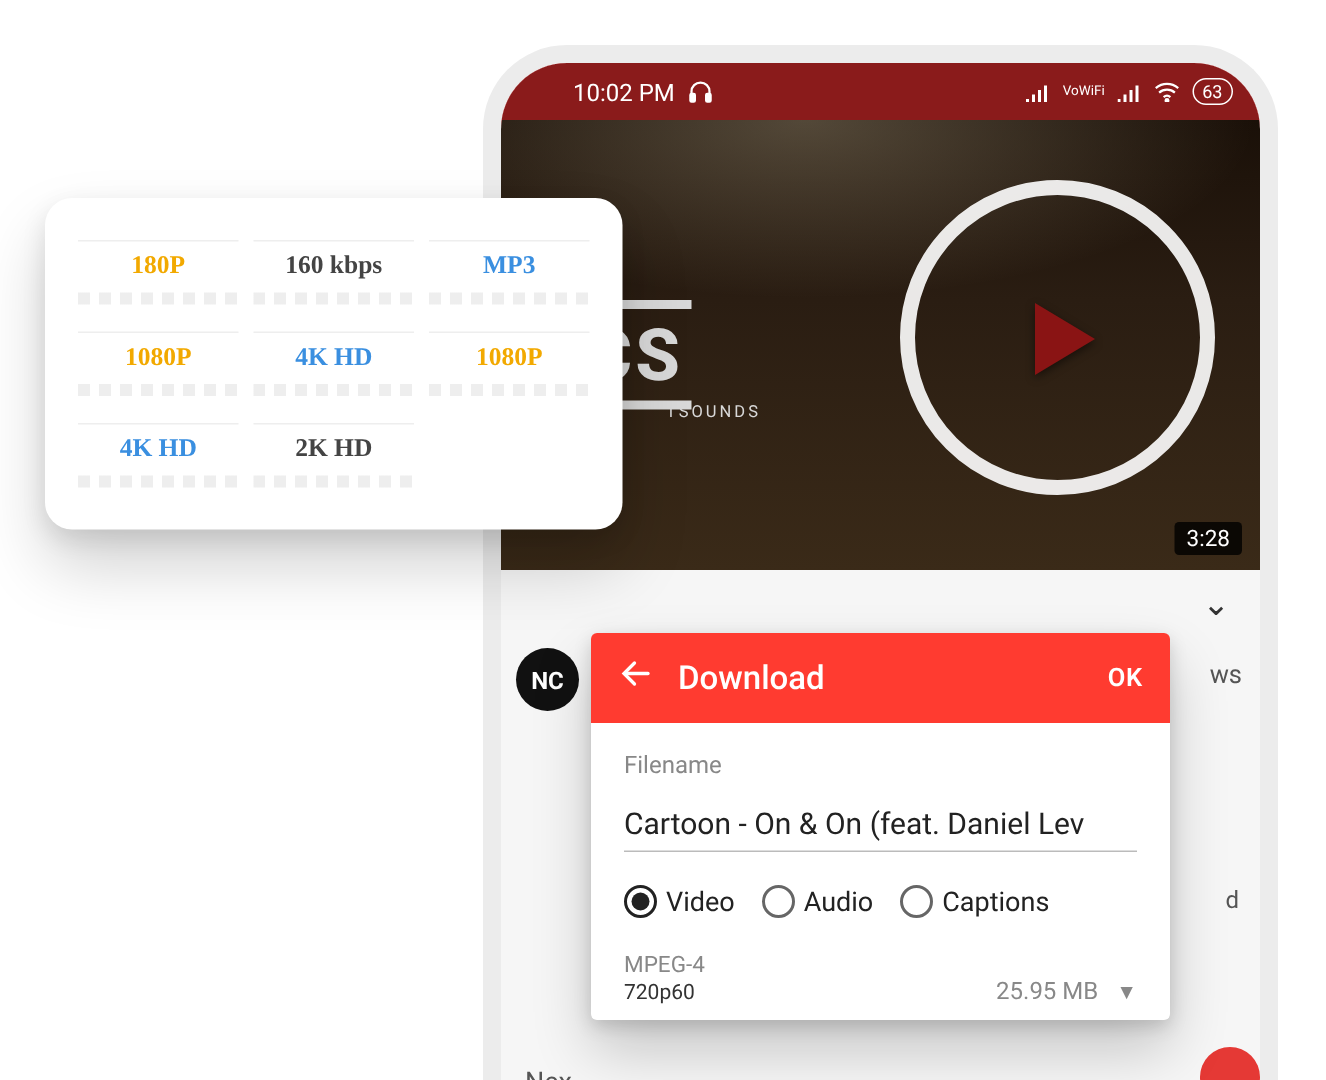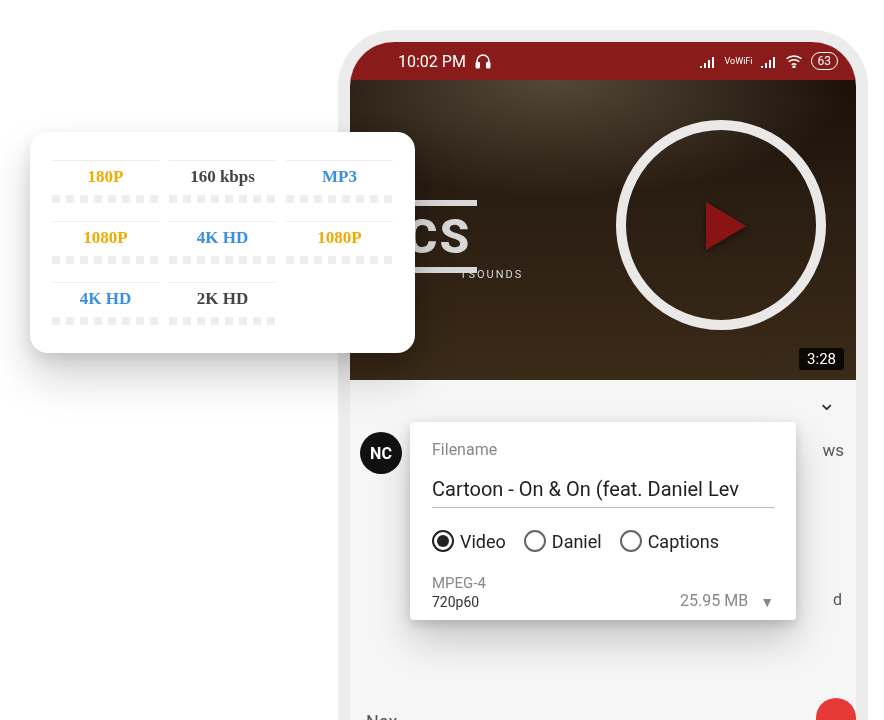--- a/index.html
+++ b/index.html
@@ -8,21 +8,21 @@
     background: #fff;
     width: 884px;
     height: 720px;
     position: relative;
     overflow: hidden;
   }
 
   
   .phone {
     position: absolute;
-    left: 338px;
+    left: 322px;
     top: 30px;
     width: 530px;
     height: 690px;
     border: 12px solid #ececec;
     border-bottom: none;
     border-radius: 56px 56px 0 0;
     background: #b91c1c;
     overflow: hidden;
   }
   .phone-inner {
@@ -335,34 +335,44 @@
     <div class="under-video">
       <div class="chev-down">⌄</div>
       <div class="avatar">NC</div>
       <div class="views-hint">ws</div>
       <div class="d-hint">d</div>
       <div class="next-label">Nex</div>
       <div class="red-circle"></div>
     </div>
 
     <div class="dialog">
+      <div class="dialog-header">
+        <span class="back">
+          <svg width="24" height="24" viewBox="0 0 24 24" fill="none" stroke="#fff" stroke-width="2.2" stroke-linecap="round">
+              <path d="M20 12H5"></path>
+              <path d="M11 5l-7 7 7 7"></path>
+            </svg>
+        </span>
+        <span class="title">Download</span>
+        <span class="ok">OK</span>
+      </div>
       <div class="dialog-body">
         <div class="field-label">Filename</div>
         <div class="filename-input">Cartoon - On &amp; On (feat. Daniel Lev</div>
 
         <div class="radio-row">
           <label class="radio">
             <span class="radio-circle">
                 <span class="radio-dot"></span>
               </span>
             <span>Video</span>
           </label>
           <label class="radio">
             <span class="radio-circle unchecked"></span>
-            <span>Daniel</span>
+            <span>Audio</span>
           </label>
           <label class="radio">
             <span class="radio-circle unchecked"></span>
             <span>Captions</span>
           </label>
         </div>
 
         <div class="format-row">
           <div class="format-col">
             <div class="format-top">MPEG-4</div>

